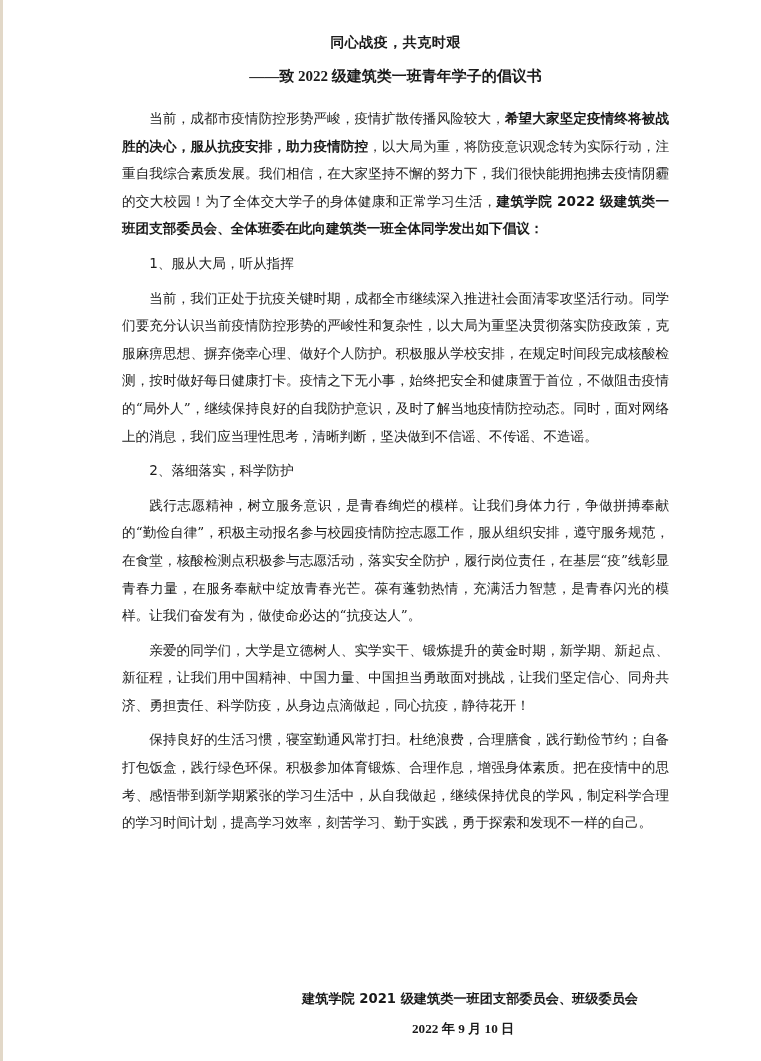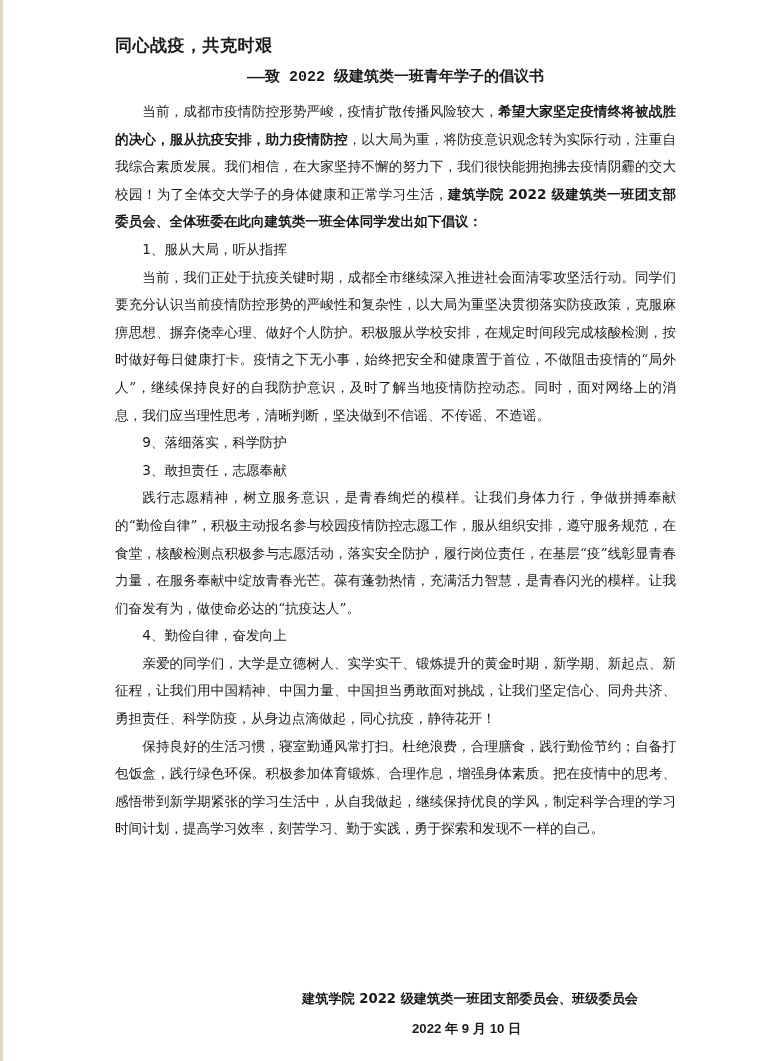--- a/index.html
+++ b/index.html
@@ -3,61 +3,59 @@
 <meta charset="utf-8">
 <style>
   html, body { margin: 0; padding: 0; }
   body {
     width: 761px; height: 1061px; background: #ffffff; position: relative; overflow: hidden;
     font-family: "DejaVu Serif", "Liberation Serif", serif; color: #1a1a1a;
   }
   .left-edge { position: absolute; left: 0; top: 0; width: 3px; height: 1061px; background: #e2d8c8; }
   .page { position: absolute; left: 115px; top: 0; width: 561px; }
   .title {
-    position: absolute; left: 0; width: 561px; top: 34px; 
-    font-family: "DejaVu Sans", "Liberation Sans", sans-serif; font-weight: bold; font-size: 17px; letter-spacing: 0.5px;
+    position: absolute; left: 0; width: 561px; top: 34px; text-align: center;
+    font-family: "DejaVu Sans", "Liberation Sans", sans-serif; font-weight: bold; font-size: 14px; letter-spacing: 0.5px;
   }
   .subtitle {
     position: absolute; left: 0; width: 561px; top: 67px; text-align: center;
-    font-family: Liberation Mono, monospace; font-weight: bold; font-size: 15px;
+    font-family: Liberation Serif, serif; font-weight: bold; font-size: 15px;
   }
   .body { position: absolute; left: 0; top: 98px; width: 561px; font-size: 13.6px; line-height: 27.6px; }
-  .body p { margin: 0; text-indent: 2em; text-align: justify; text-align-last: left; }
+  .body p { margin: 7px; text-indent: 2em; text-align: justify; text-align-last: left; }
   .body b, .body .strong { font-family: "DejaVu Sans", "Liberation Sans", sans-serif; font-weight: bold; }
   .heading { margin: 0; text-indent: 2em; font-family: "DejaVu Sans", "Liberation Sans", sans-serif; font-weight: normal; font-size: 13.6px; }
   .sign {
     position: absolute; top: 990px; left: 302px; font-family: "DejaVu Sans", "Liberation Sans", sans-serif;
     font-weight: bold; font-size: 13.2px; white-space: nowrap;
   }
   .date {
-    position: absolute; top: 1020px; left: 412px; font-family: Liberation Sans, sans-serif;
+    position: absolute; top: 1020px; left: 412px; font-family: Liberation Serif, serif;
     font-weight: bold; font-size: 13.2px; white-space: nowrap;
   }
 </style>
 </head>
 <body>
 
 <div class="left-edge"></div>
 
 <div class="page">
   <div class="title">同心战疫，共克时艰</div>
   <div class="subtitle">——致 2022 级建筑类一班青年学子的倡议书</div>
 
   <div class="body">
     <p><span>当前，成都市疫情防控形势严峻，疫情扩散传播风险较大，</span><b>希望大家坚定疫情终将被战胜的决心，服从抗疫安排，助力疫情防控</b><span>，以大局为重，将防疫意识观念转为实际行动，注重自我综合素质发展。我们相信，在大家坚持不懈的努力下，我们很快能拥抱拂去疫情阴霾的交大校园！为了全体交大学子的身体健康和正常学习生活，</span><b>建筑学院 2022 级建筑类一班团支部委员会、全体班委在此向建筑类一班全体同学发出如下倡议：</b></p>
 
     <p class="heading">1、服从大局，听从指挥</p>
     <p>当前，我们正处于抗疫关键时期，成都全市继续深入推进社会面清零攻坚活行动。同学们要充分认识当前疫情防控形势的严峻性和复杂性，以大局为重坚决贯彻落实防疫政策，克服麻痹思想、摒弃侥幸心理、做好个人防护。积极服从学校安排，在规定时间段完成核酸检测，按时做好每日健康打卡。疫情之下无小事，始终把安全和健康置于首位，不做阻击疫情的“局外人”，继续保持良好的自我防护意识，及时了解当地疫情防控动态。同时，面对网络上的消息，我们应当理性思考，清晰判断，坚决做到不信谣、不传谣、不造谣。</p>
 
-    <p class="heading">9、落细落实，科学防护</p>
+    <p class="heading">2、落细落实，科学防护</p>
 
-    <p class="heading">3、敢担责任，志愿奉献</p>
     <p>践行志愿精神，树立服务意识，是青春绚烂的模样。让我们身体力行，争做拼搏奉献的“勤俭自律”，积极主动报名参与校园疫情防控志愿工作，服从组织安排，遵守服务规范，在食堂，核酸检测点积极参与志愿活动，落实安全防护，履行岗位责任，在基层“疫”线彰显青春力量，在服务奉献中绽放青春光芒。葆有蓬勃热情，充满活力智慧，是青春闪光的模样。让我们奋发有为，做使命必达的“抗疫达人”。</p>
 
-    <p class="heading">4、勤俭自律，奋发向上</p>
     <p>亲爱的同学们，大学是立德树人、实学实干、锻炼提升的黄金时期，新学期、新起点、新征程，让我们用中国精神、中国力量、中国担当勇敢面对挑战，让我们坚定信心、同舟共济、勇担责任、科学防疫，从身边点滴做起，同心抗疫，静待花开！</p>
 
     <p>保持良好的生活习惯，寝室勤通风常打扫。杜绝浪费，合理膳食，践行勤俭节约；自备打包饭盒，践行绿色环保。积极参加体育锻炼、合理作息，增强身体素质。把在疫情中的思考、感悟带到新学期紧张的学习生活中，从自我做起，继续保持优良的学风，制定科学合理的学习时间计划，提高学习效率，刻苦学习、勤于实践，勇于探索和发现不一样的自己。</p>
   </div>
 </div>
 
-<div class="sign">建筑学院 2022 级建筑类一班团支部委员会、班级委员会</div>
+<div class="sign">建筑学院 2021 级建筑类一班团支部委员会、班级委员会</div>
 <div class="date">2022 年 9 月 10 日</div>
 
 </body></html>

